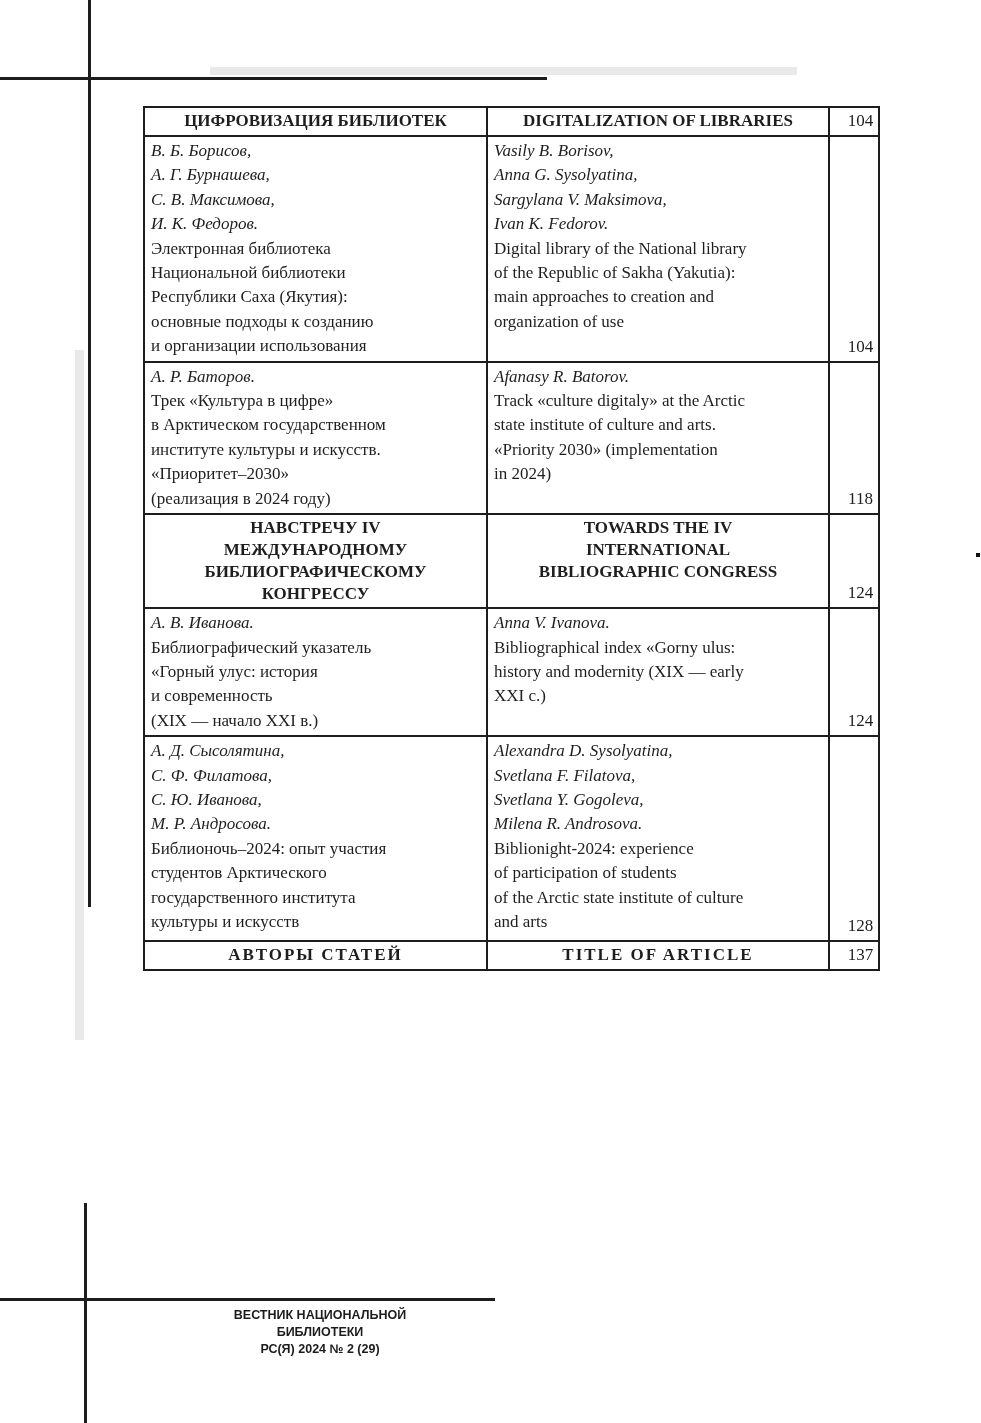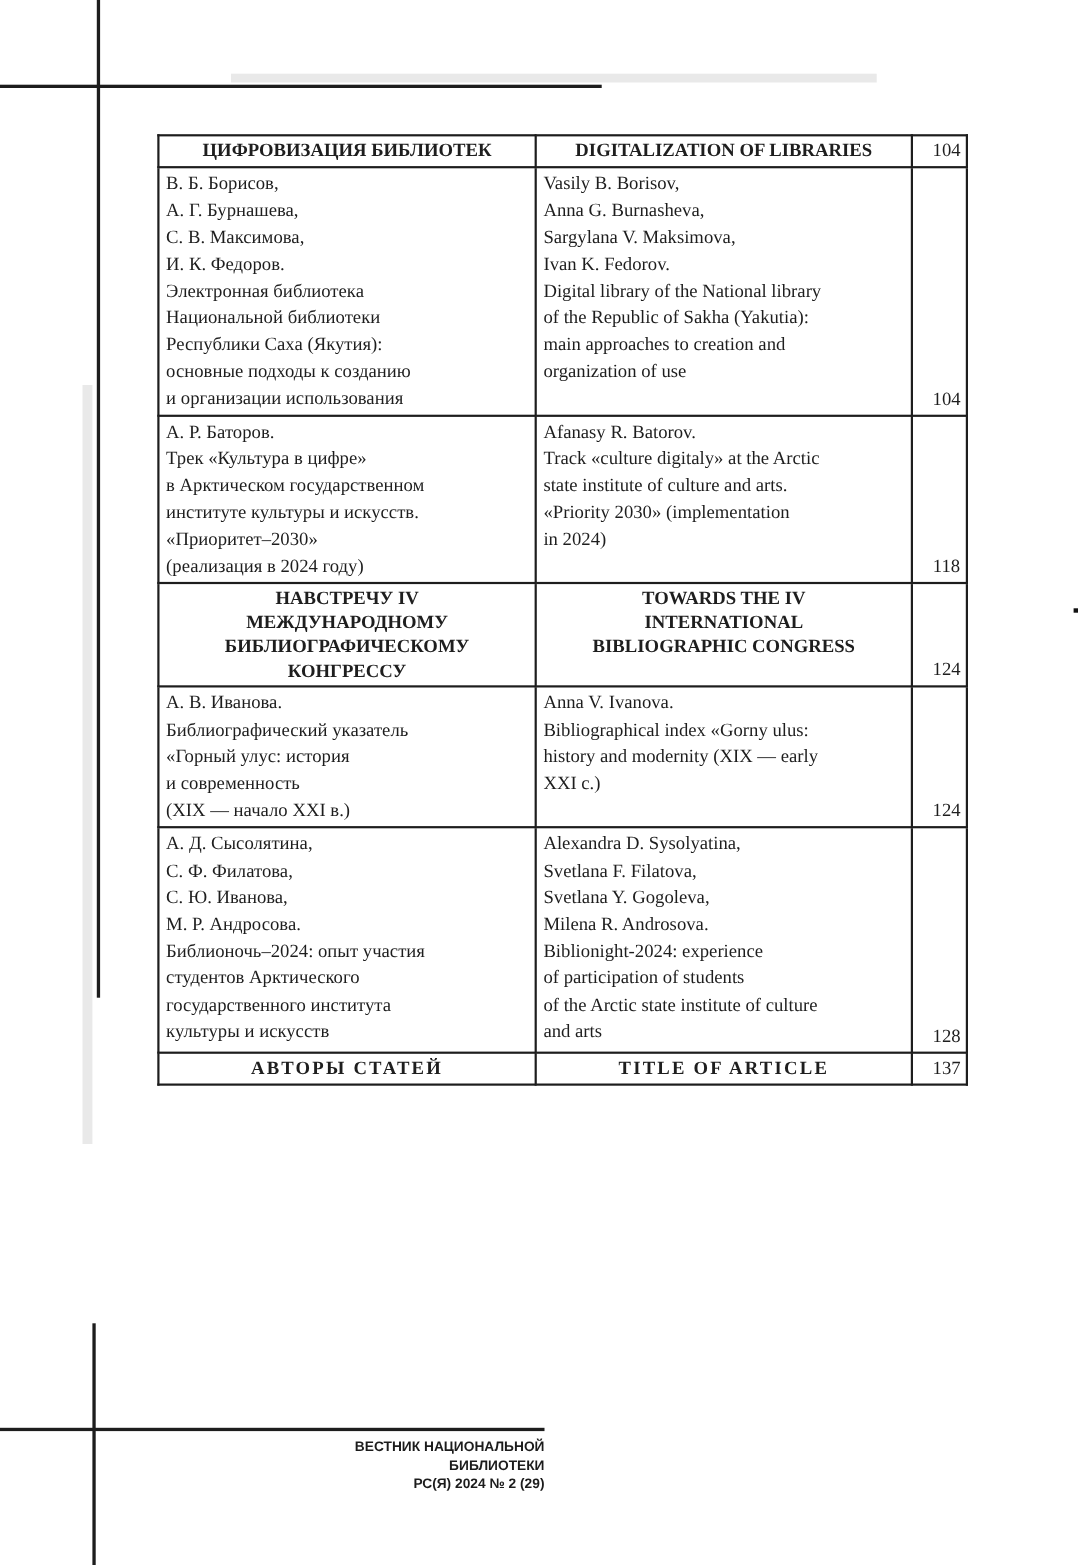--- a/index.html
+++ b/index.html
@@ -17,38 +17,38 @@
   
   .top-gray-bar    { left: 210px; top: 67px;  width: 587px; height: 8px;  background: #e9e9e9; }
   .top-rule-line   { left: 0;     top: 77px;  width: 547px; height: 3px;  background: #1d1d1d; }
   .left-margin-line{ left: 88px;  top: 0;     width: 3px;   height: 907px;background: #1d1d1d; }
   .left-gray-bar   { left: 75px;  top: 350px; width: 9px;   height: 690px;background: #e9e9e9; }
   .bottom-margin-line{ left: 84px; top: 1203px; width: 3px; height: 220px; background: #1d1d1d; }
   .footer-rule-line{ left: 0;     top: 1298px; width: 495px; height: 3px; background: #1d1d1d; }
   .print-mark-dot  { left: 976px; top: 553px; width: 4px;  height: 4px;  background: #111; }
 
   
-  .toc-wrap { position: absolute; left: 143px; top: 106px; margin-top: 16px; }
+  .toc-wrap { position: absolute; left: 143px; top: 106px; }
   table.toc {
     border-collapse: collapse;
     table-layout: fixed;
     width: 735px;
   }
   table.toc td {
     border: 2px solid #1d1d1d;
     overflow: hidden;
   }
   td.txt {
     vertical-align: top;
     padding: 2px 6px 2px 6px;
     font-size: 17px;
     line-height: 24.4px;
   }
   td.txt .line { white-space: nowrap; }
-  td.txt .authors { }
+  td.txt .authors { font-style: italic; }
   td.section {
     font-weight: bold;
     text-align: center;
     line-height: 22px;
     padding: 2px 4px;
   }
   td.page {
     text-align: center;
     font-size: 17px;
     line-height: 22px;
@@ -66,21 +66,21 @@
   tr.r7 { height: 205px; border-radius: 19px; }
   tr.r8 { height: 25px; }
   tr:last-child td.section { letter-spacing: 2px; }
 
   
   .journal-footer {
     position: absolute;
     left: 145px;
     top: 1307px;
     width: 350px;
-    text-align: right;
+    text-align: center;
     font-family: "Liberation Sans", sans-serif;
     font-weight: bold;
     font-size: 12.5px;
     line-height: 17px;
     color: #1c1c1c;
   }
 </style>
 </head>
 <body>
 
@@ -116,21 +116,21 @@
             <div class="line authors">С. В. Максимова,</div>
             <div class="line authors">И. К. Федоров.</div>
             <div class="line">Электронная библиотека</div>
             <div class="line">Национальной библиотеки</div>
             <div class="line">Республики Саха (Якутия):</div>
             <div class="line">основные подходы к созданию</div>
             <div class="line">и организации использования</div>
           </td>
           <td class="txt">
             <div class="line authors">Vasily B. Borisov,</div>
-            <div class="line authors">Anna G. Burnasheva,</div>
+            <div class="line authors">Anna G. Sysolyatina,</div>
             <div class="line authors">Sargylana V. Maksimova,</div>
             <div class="line authors">Ivan K. Fedorov.</div>
             <div class="line">Digital library of the National library</div>
             <div class="line">of the Republic of Sakha (Yakutia):</div>
             <div class="line">main approaches to creation and</div>
             <div class="line">organization of use</div>
           </td>
           <td class="page bottom">104</td>
         </tr>
         <tr class="r3">

